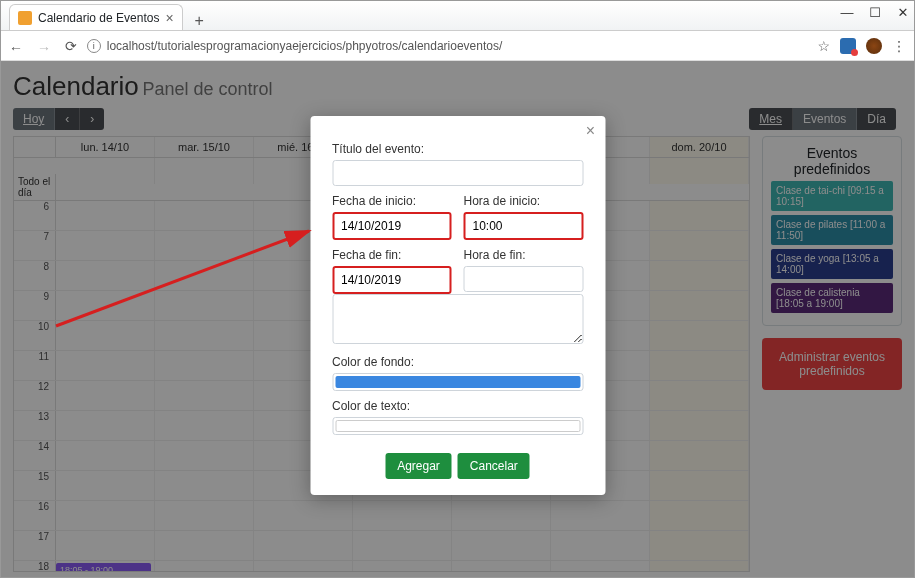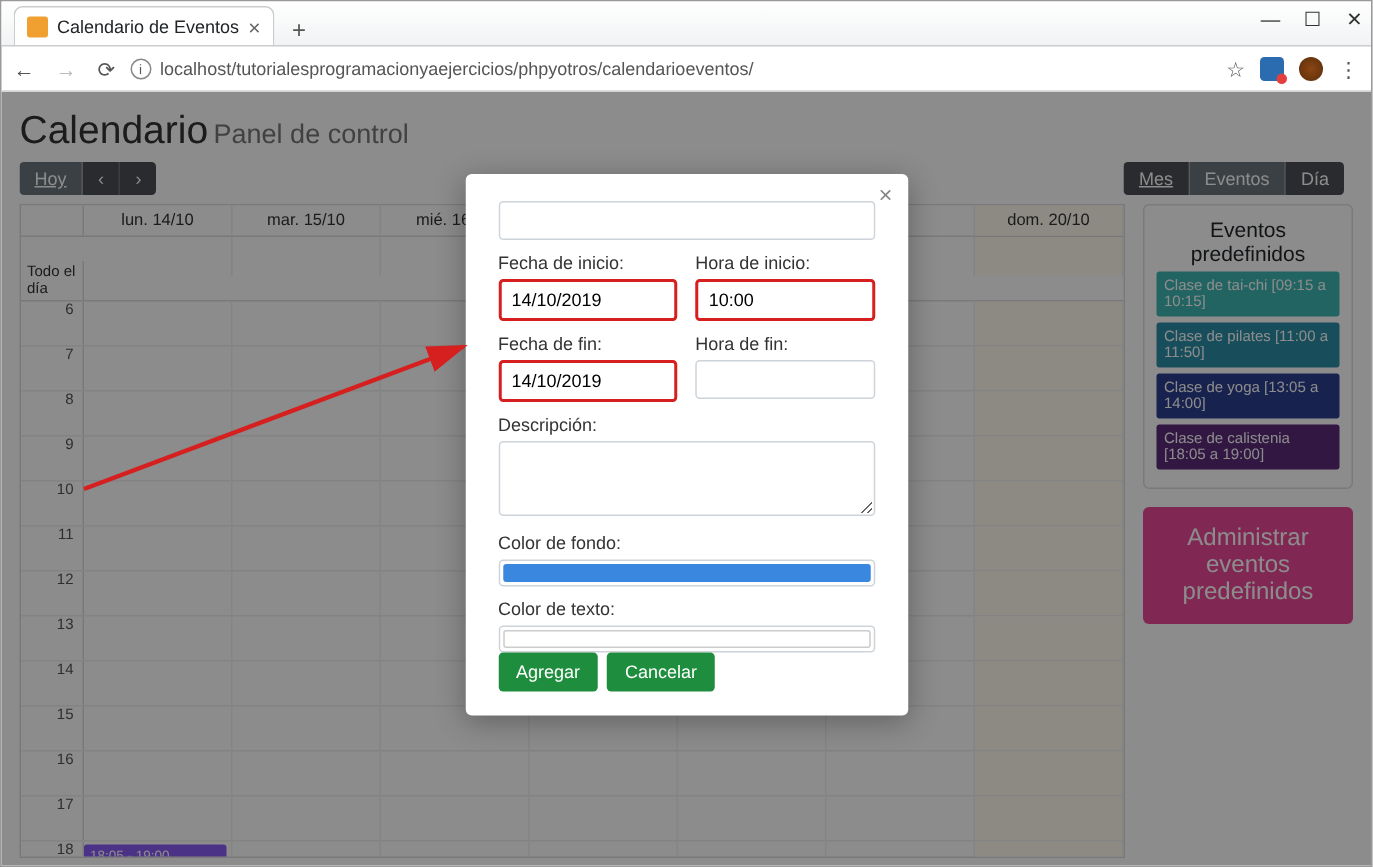--- a/index.html
+++ b/index.html
@@ -51,35 +51,35 @@
 .cal-body { flex:1; overflow:hidden; position:relative; }
 .hour-row { display:flex; height:30px; border-bottom:1px solid #eee; }
 .hour-label { width:42px; text-align:right; padding-right:6px; font-size:10px; color:#555; border-right:1px solid #ddd; }
 .hour-cell { flex:1; border-right:1px solid #f1f1f1; }
 .event-chip { position:absolute; left:42px; width:95px; background:#8b5cf6; color:#fff; font-size:9px; padding:2px 4px; border-radius:2px; }
 
 .side { width:140px; display:flex; flex-direction:column; gap:12px; }
 .panel { border:1px solid #d9e0e3; border-radius:4px; padding:8px; }
 .panel h3 { text-align:center; font-size:14px; font-weight:500; margin-bottom:4px; }
 .preset { color:#fff; font-size:10px; padding:4px 5px; border-radius:2px; margin-bottom:4px; }
-.btn-admin { background:#ec4899; color:#fff; border:none; border-radius:4px; padding:12px 8px; font-size:16px; text-align:center; }
+.btn-admin { background:#ef4444; color:#fff; border:none; border-radius:4px; padding:12px 8px; font-size:12px; text-align:center; }
 
 
 .overlay { position:absolute; inset:0; background:rgba(0,0,0,.45); }
 .modal { position:absolute; left:50%; top:55px; transform:translateX(-50%); width:295px; background:#fff; border-radius:4px; padding:18px 22px 16px; box-shadow:0 4px 20px rgba(0,0,0,.3); }
 .modal .close { position:absolute; right:10px; top:6px; color:#888; font-size:16px; cursor:pointer; }
 .form-label { font-size:12px; color:#333; margin:8px 0 4px; display:block; }
 .form-input { width:100%; border:1px solid #ced4da; border-radius:3px; padding:5px 7px; font-size:12px; }
 .form-input.hl { border:2px solid #d61f1f; }
 textarea.form-input { height:50px; resize:both; }
 .color-bar { width:100%; height:18px; border:1px solid #ced4da; border-radius:3px; padding:2px; }
 .color-bar .inner { width:100%; height:100%; border-radius:2px; }
 .row2 { display:flex; gap:12px; }
 .row2 > div { flex:1; }
-.modal-footer { display:flex; justify-content:flex-start; gap:6px; }
+.modal-footer { display:flex; justify-content:center; gap:6px; margin-top:18px; }
 .btn-success { background:#1e8e3e; color:#fff; border:none; padding:6px 12px; border-radius:3px; font-size:12px; }
 .btn-cancel { background:#1e8e3e; color:#fff; border:none; padding:6px 12px; border-radius:3px; font-size:12px; }
 
 
 .arrow-svg { position:absolute; left:0; top:0; pointer-events:none; }
 </style>
 </head>
 <body>
 
 <div class="browser-window">
@@ -308,20 +308,21 @@
             </div>
         </div>
         <button class="btn-admin">Administrar eventos predefinidos</button>
       </div>
     </div>
 
     <div class="overlay"></div>
     <div class="modal">
       <span class="close">×</span>
 
+      <label class="form-label">Título del evento:</label>
       <input class="form-input" style="">
 
       <div class="row2">
         <div>
           <label class="form-label">Fecha de inicio:</label>
           <input class="form-input hl" value="14/10/2019" style="">
         </div>
         <div>
           <label class="form-label">Hora de inicio:</label>
           <input class="form-input hl" value="10:00" style="">
@@ -332,21 +333,20 @@
         <div>
           <label class="form-label">Fecha de fin:</label>
           <input class="form-input hl" value="14/10/2019" style="">
         </div>
         <div>
           <label class="form-label">Hora de fin:</label>
           <input class="form-input" style="">
         </div>
       </div>
 
-      <label class="form-label">Descripción:</label>
       <textarea class="form-input" style=""></textarea>
 
       <label class="form-label">Color de fondo:</label>
       <div class="color-bar">
           <div class="inner" id="bgc" style="background: rgb(58, 135, 224);"></div>
         </div>
 
       <label class="form-label">Color de texto:</label>
       <div class="color-bar">
           <div class="inner" id="txc" style="border: 1px solid rgb(204, 204, 204); background: rgb(255, 255, 255);"></div>

